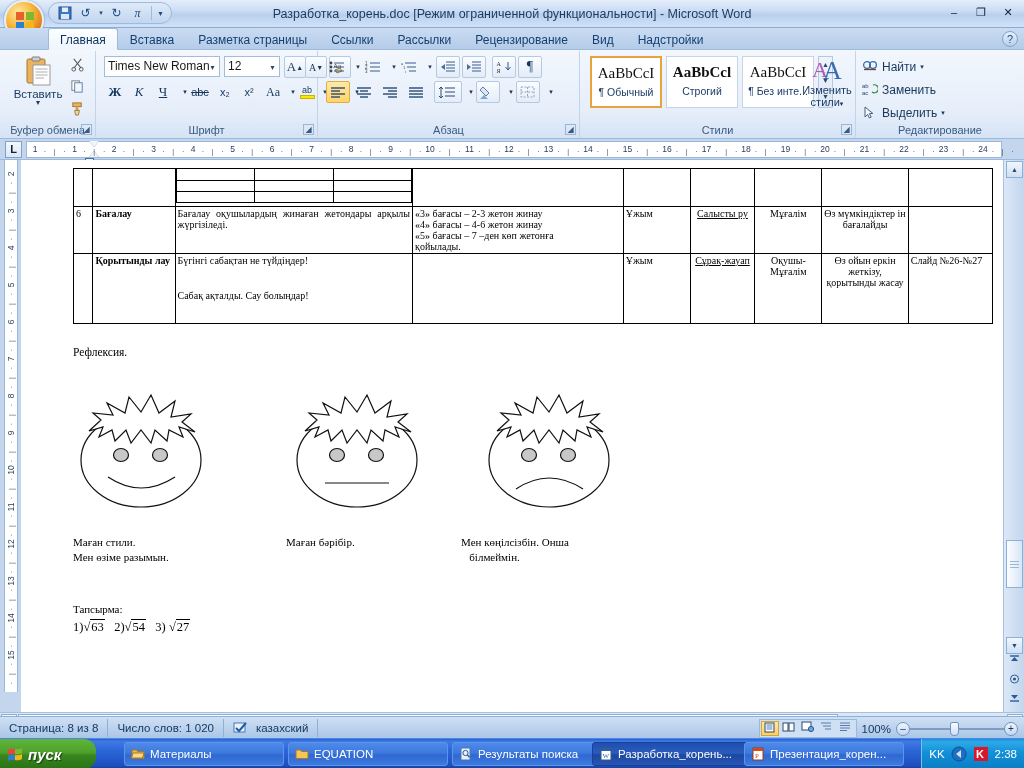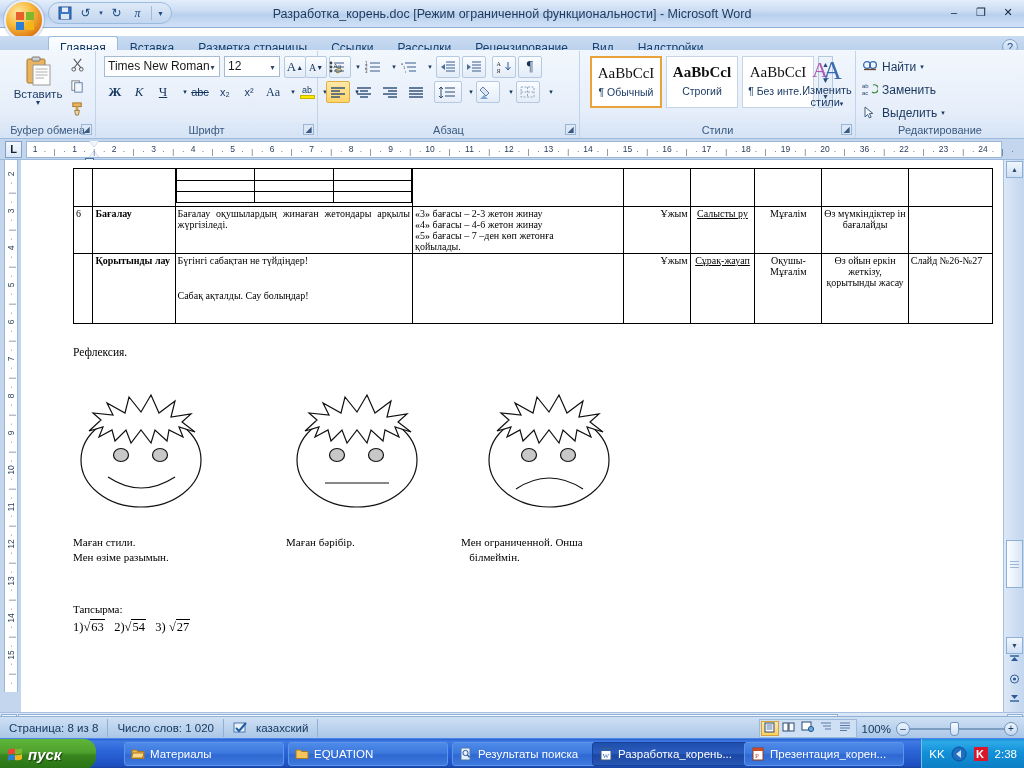--- a/index.html
+++ b/index.html
@@ -48,21 +48,21 @@
   .wincontrols {
     position: absolute; right: 4px; top: 3px; display: flex; gap: 3px;
   }
   .wincontrols div {
     width: 24px; height: 18px; line-height: 16px; text-align: center;
     font-size: 11px; color: #123; border: 1px solid transparent;
   }
 
   
   .tabstrip {
-    position: absolute; left: 0; top: 36px; width: 1024px; height: 22px;
+    position: absolute; left: 0; top: 28px; width: 1024px; height: 22px;
     background: linear-gradient(to bottom,#cadcf2,#b4cbe9);
     border-bottom: 1px solid #9dbada;
   }
   .tabs { position:absolute; left: 48px; top:0; display:flex; height:22px; }
   .tab {
     padding: 0 11px; height: 22px; line-height: 22px;
     font-size: 12px; color: #15406f; cursor: default;
     border: 1px solid transparent; border-bottom: none;
   }
   .tab.active {
@@ -224,21 +224,21 @@
   table.doc {
     position:absolute; left:52px; top:8px; width:920px;
     border-collapse: collapse;
     font-family:"Liberation Serif", serif; font-size:10px; color:#000;
   }
   table.doc td { border:1px solid #000; padding:1px 2px; vertical-align:top; }
   td.c0 { width:18px; }
   td.c1 { width:76px; font-weight:bold; }
   td.c2 { width:220px; }
   td.c3 { width:195px; }
-  td.c4 { width:62px; text-align:right;margin-left:28px; }
+  td.c4 { width:62px; text-align:left;margin-left:28px; }
   td.c5 { width:60px; text-align:center;text-decoration:underline; }
   td.c6 { width:62px; text-align:center; }
   td.c7 { width:80px; text-align:center; }
   td.c8 { width:78px; }
   .just { text-align: justify; text-align-last: justify; }
 
   .partial-row td { border-top:none; }
   .nested { width:100%; border-collapse:collapse; }
   .nested td { border:1px solid #000; height:11px; }
 
@@ -765,21 +765,21 @@
         <div class="rtick" style="left: 738.75px;">|</div>
         <div class="rtick" style="left: 748.625px;">·</div>
         <div class="rnum" style="left: 758.5px;">19</div>
         <div class="rtick" style="left: 768.375px;">·</div>
         <div class="rtick" style="left: 778.25px;">|</div>
         <div class="rtick" style="left: 788.125px;">·</div>
         <div class="rnum" style="left: 798px;">20</div>
         <div class="rtick" style="left: 807.875px;">·</div>
         <div class="rtick" style="left: 817.75px;">|</div>
         <div class="rtick" style="left: 827.625px;">·</div>
-        <div class="rnum" style="left: 837.5px;">36</div>
+        <div class="rnum" style="left: 837.5px;">21</div>
         <div class="rtick" style="left: 847.375px;">·</div>
         <div class="rtick" style="left: 857.25px;">|</div>
         <div class="rtick" style="left: 867.125px;">·</div>
         <div class="rnum" style="left: 877px;">22</div>
         <div class="rtick" style="left: 886.875px;">·</div>
         <div class="rtick" style="left: 896.75px;">|</div>
         <div class="rtick" style="left: 906.625px;">·</div>
         <div class="rnum" style="left: 916.5px;">23</div>
         <div class="rtick" style="left: 926.375px;">·</div>
         <div class="rtick" style="left: 936.25px;">|</div>
@@ -956,21 +956,21 @@
             <ellipse cx="458" cy="80" rx="7.5" ry="6.5" fill="#c8c8c8" stroke="#111"></ellipse>
             <ellipse cx="497" cy="80" rx="7.5" ry="6.5" fill="#c8c8c8" stroke="#111"></ellipse>
             <path d="M445 114 Q478 92 512 114" fill="none"></path>
           </g>
         </svg>
       </div>
 
       <div class="caption" style="left:52px; top:375px">Маған стили.
 Мен өзіме разымын.</div>
       <div class="caption" style="left:265px; top:375px">Маған бәрібір.</div>
-      <div class="caption" style="left:440px; top:375px">Мен ограниченной. Онша
+      <div class="caption" style="left:440px; top:375px">Мен көңілсізбін. Онша
    білмеймін.</div>
 
       <div class="mathblock">
         <div class="small">Тапсырма:</div>
         <div>
           <span><span>1)</span><span class="rad">√</span><span style="border-top:1px solid #000;padding:0 1px">63</span></span>
           &nbsp;
           <span><span>2)</span><span class="rad">√</span><span style="border-top:1px solid #000;padding:0 1px">54</span></span>
           &nbsp;
           <span><span>3)</span>&nbsp;<span class="rad">√</span><span style="border-top:1px solid #000;padding:0 1px">27</span></span>

